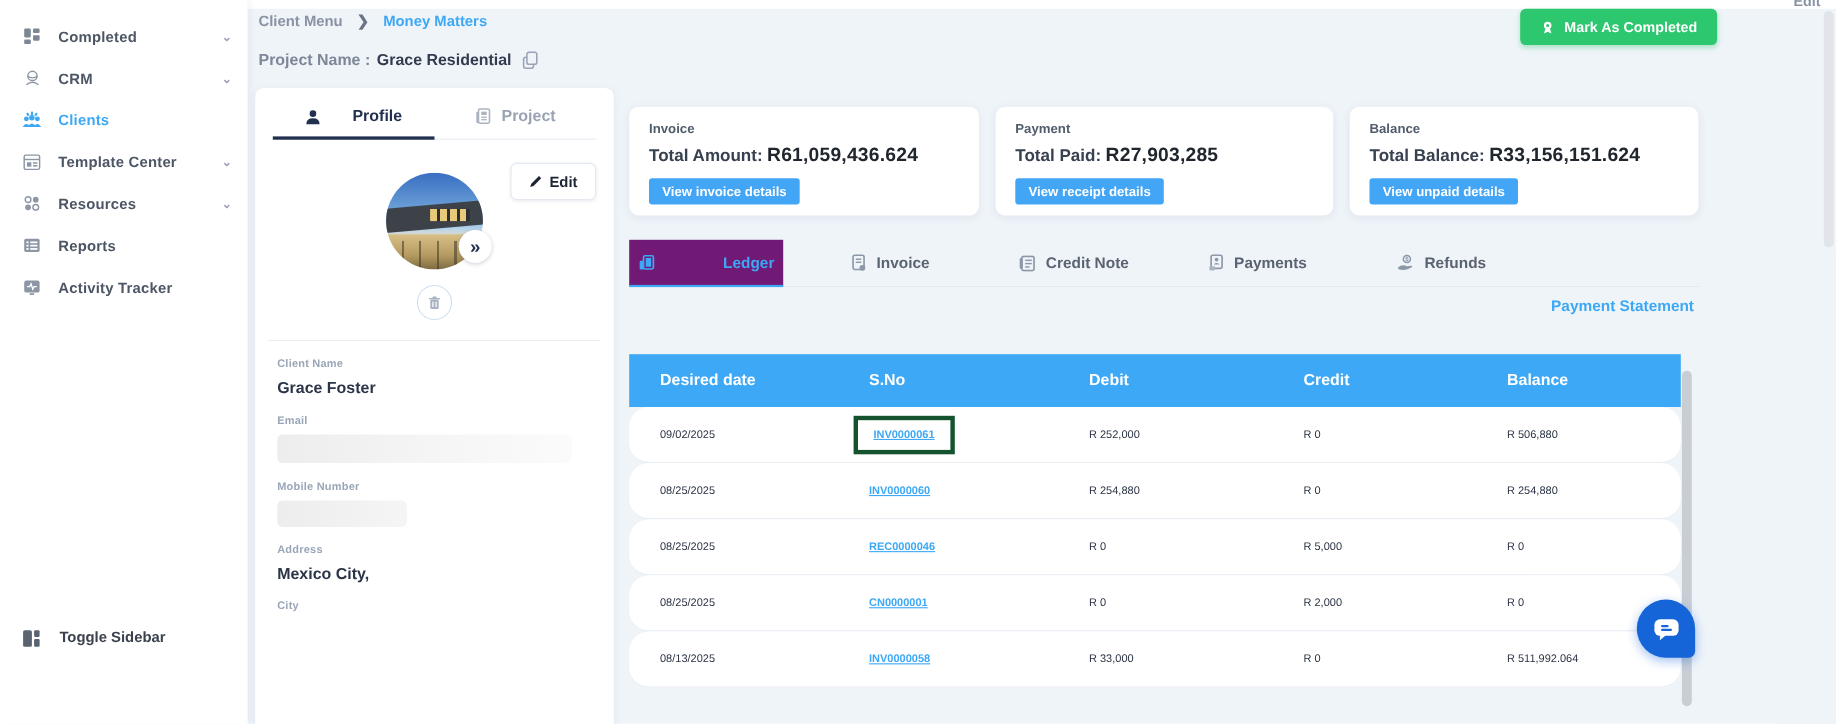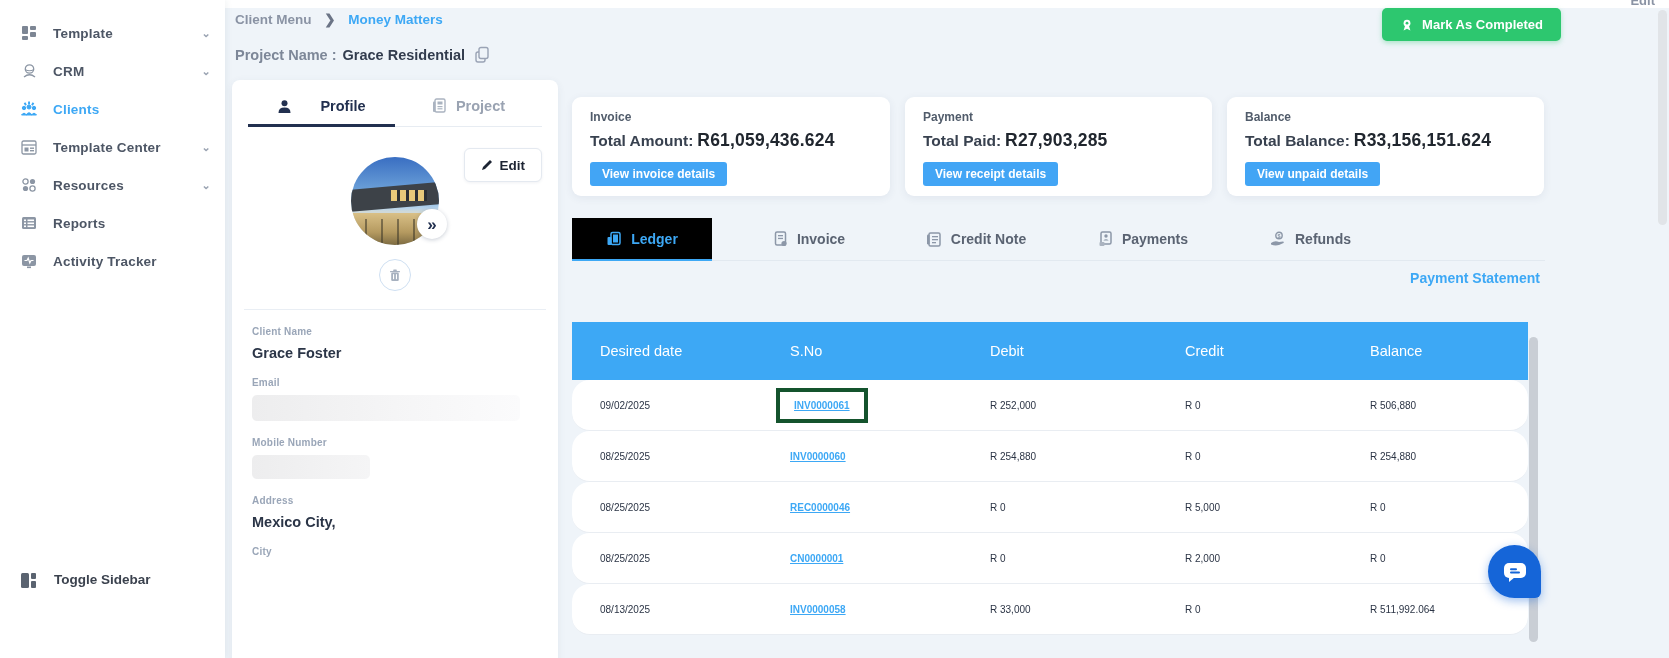--- a/index.html
+++ b/index.html
@@ -83,28 +83,28 @@
   .scard .cmetric { margin-top:6px; font-size:15.5px; color:#38414f; font-weight:600; }
   .scard .cmetric b { font-size:17.5px; color:#20262e; font-weight:800; letter-spacing:.2px; margin-left:4px; }
   .scard .cbtn { margin-top:11px; display:inline-block; background:#42a5f5; color:#fff; font-size:12px; font-weight:700;
                  padding:5px 12px; border:none; border-radius:3px; cursor:pointer; font-family:"Liberation Sans", sans-serif; }
 
   
   .ltabs { position:absolute; left:347px; top:218px; width:973px; display:flex; border-bottom:1px solid #e2e9f0; height:43px; }
   .ltab { width:140px; display:flex; align-items:center; justify-content:center; gap:9px; font-size:14px; font-weight:700;
           color:#5a6372; cursor:pointer; position:relative; padding:0 8px; }
   .ltab + .ltab { margin-left:27px; }
-  .ltab.active { background:#000000; color:#3da8f5; }
+  .ltab.active { background:#701a75; color:#3da8f5;justify-content:space-between; }
   .ltab.active::after { content:""; position:absolute; left:0; bottom:-1px; width:100%; height:2px; background:#3da8f5; }
   .pay-stmt { position:absolute; right:129px; top:270px; color:#3da8f5; font-size:14px; font-weight:700; cursor:pointer; }
 
   
   .tablewrap { position:absolute; left:347px; top:322px; width:956px; }
-  .thead { display:grid; grid-template-columns:190px 200px 195px 185px 1fr; background:#3da8f5; height:58px;
-           align-items:center; color:#fff; font-size:14.5px; font-weight:400; padding-left:28px; }
+  .thead { display:grid; grid-template-columns:190px 200px 195px 185px 1fr; background:#3da8f5; height:48px;
+           align-items:center; color:#fff; font-size:14.5px; font-weight:700; padding-left:28px; }
   .trow { display:grid; grid-template-columns:190px 200px 195px 185px 1fr; background:#fff; height:51px;
           align-items:center; font-size:10px; color:#2b3445; padding-left:28px; border-bottom:1px solid #e9edf2;border-radius:18px; }
   .doclink { color:#3da8f5; font-weight:700; text-decoration:underline; cursor:pointer; }
   .redbox { display:inline-block; border:4px solid #14532d; padding:8px 14px; margin-left:-14px; }
   .tscroll { position:absolute; left:957px; top:3px; width:9px; height:333px; }
   .tscroll .thumb { position:absolute; top:12px; left:0; width:9px; height:305px; background:#c9ced5; border-radius:5px; }
 
   
   .pagescroll { position:absolute; right:2px; top:10px; width:9px; height:640px; }
   .pagescroll .thumb { position:absolute; top:0; width:9px; height:215px; background:#e1e4e8; border-radius:5px; }
@@ -121,21 +121,21 @@
   <div class="side-item">
     <span class="ic">
       <svg width="16" height="16" viewBox="0 0 16 16">
           <rect x="1" y="1" width="6" height="8" rx="1" fill="#7d8694"></rect>
           <rect x="9" y="1" width="6" height="4" rx="1" fill="#7d8694"></rect>
           <rect x="9" y="7" width="6" height="8" rx="1" fill="#7d8694" opacity=".001"></rect>
           <rect x="9" y="7" width="6" height="5" rx="1" fill="#7d8694"></rect>
           <rect x="1" y="11" width="6" height="4" rx="1" fill="#7d8694"></rect>
         </svg>
     </span>
-    <span class="lbl">Template</span>
+    <span class="lbl">Completed</span>
     <span class="chev">⌄</span>
   </div>
 
   <div class="side-item">
     <span class="ic">
       <svg width="17" height="17" viewBox="0 0 17 17">
           <circle cx="8.5" cy="6" r="4.2" fill="none" stroke="#8c96a4" stroke-width="1.3"></circle>
           <path d="M4 6.5 Q8.5 9 13 6.5" fill="none" stroke="#8c96a4" stroke-width="1.2"></path>
           <path d="M3 14 Q8.5 9.5 14 14" fill="none" stroke="#8c96a4" stroke-width="1.3"></path>
         </svg>

